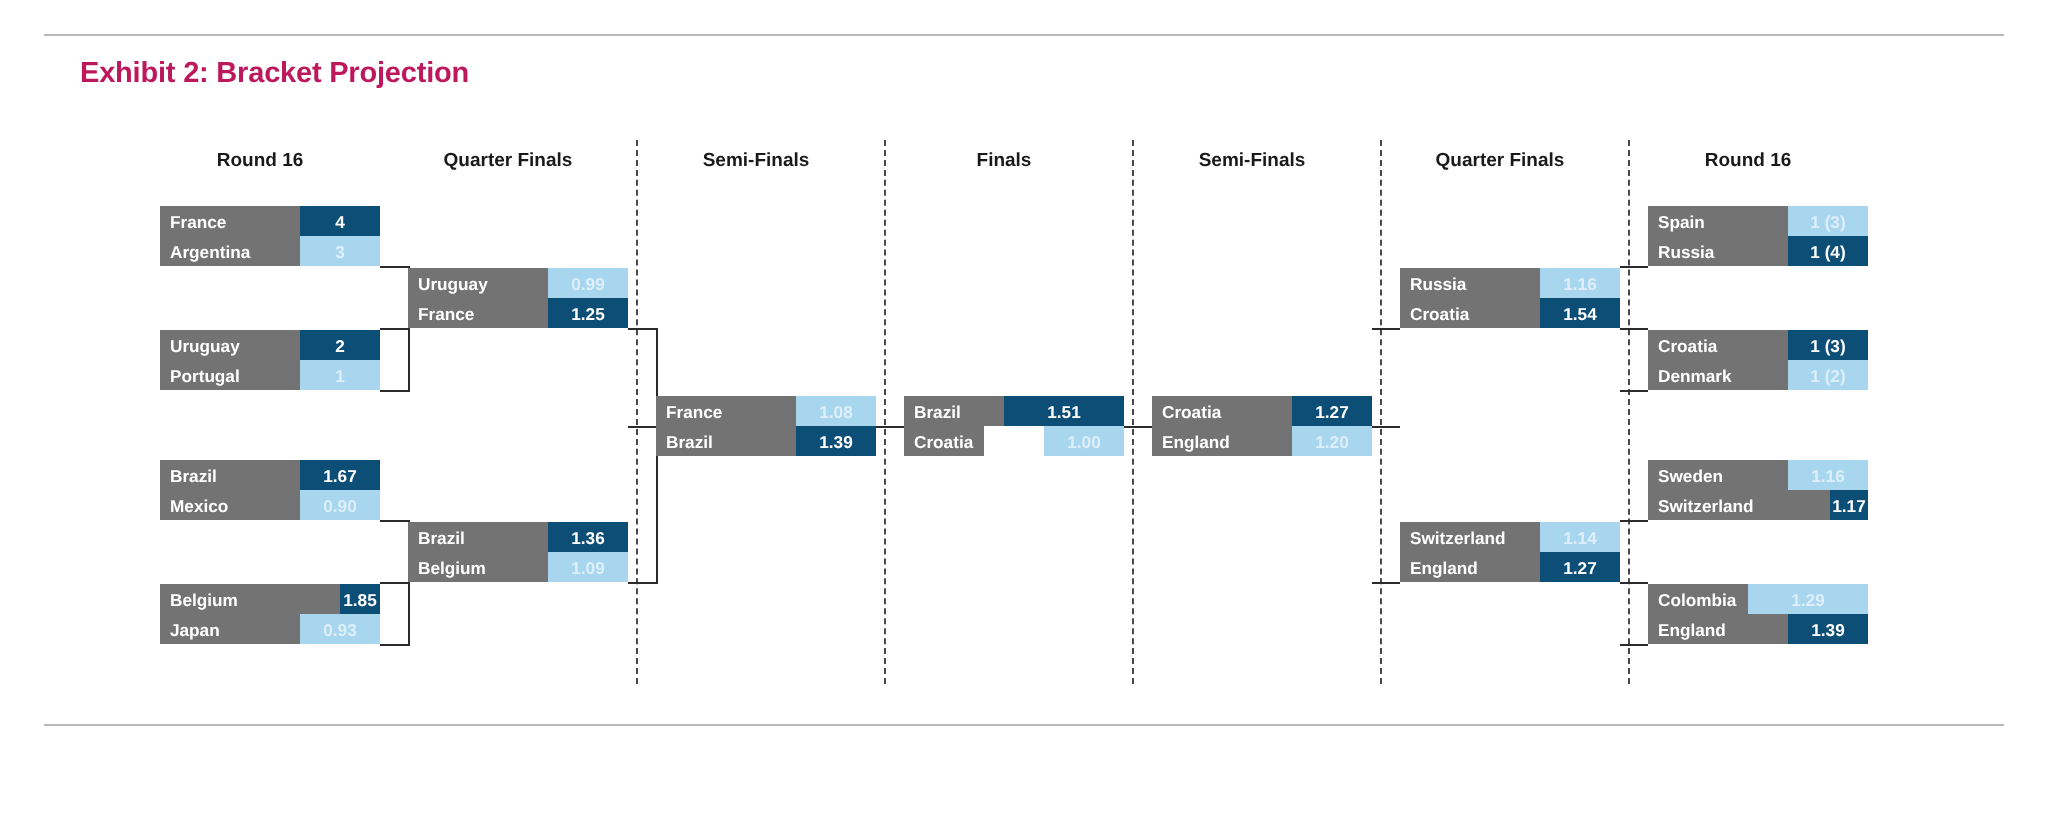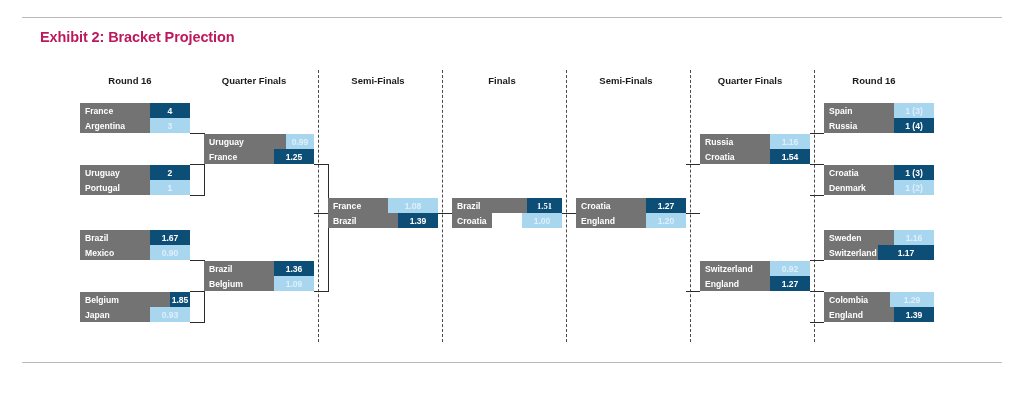--- a/index.html
+++ b/index.html
@@ -207,51 +207,51 @@
           <div class="score win" style="width: 20px;">1.85</div>
         </div>
         <div class="row">
           <div class="team">Japan</div>
           <div class="score lose" style="width: 40px;">0.93</div>
         </div>
       </div>
       <div class="match" style="left: 204px; top: 134px; width: 110px;">
         <div class="row">
           <div class="team">Uruguay</div>
-          <div class="score lose" style="width: 28px;">0.99</div>
+          <div class="score lose" style="width: 40px;">0.99</div>
         </div>
         <div class="row">
           <div class="team">France</div>
           <div class="score win" style="width: 40px;">1.25</div>
         </div>
       </div>
       <div class="match" style="left: 204px; top: 261px; width: 110px;">
         <div class="row">
           <div class="team">Brazil</div>
           <div class="score win" style="width: 40px;">1.36</div>
         </div>
         <div class="row">
           <div class="team">Belgium</div>
           <div class="score lose" style="width: 40px;">1.09</div>
         </div>
       </div>
       <div class="match" style="left: 328px; top: 198px; width: 110px;">
         <div class="row">
           <div class="team">France</div>
-          <div class="score lose" style="width: 50px;">1.08</div>
+          <div class="score lose" style="width: 40px;">1.08</div>
         </div>
         <div class="row">
           <div class="team">Brazil</div>
           <div class="score win" style="width: 40px;">1.39</div>
         </div>
       </div>
       <div class="match" style="left: 452px; top: 198px; width: 110px;">
         <div class="row">
           <div class="team">Brazil</div>
-          <div class="score win" style="width: 35px; font-family: Liberation Serif, serif;">1.51</div>
+          <div class="score win" style="width: 60px;">1.51</div>
         </div>
         <div class="row">
           <div class="team">Croatia</div>
           <div class="score lose" style="width: 40px; margin-left: 30px;">1.00</div>
         </div>
       </div>
       <div class="match" style="left: 576px; top: 198px; width: 110px;">
         <div class="row">
           <div class="team">Croatia</div>
           <div class="score win" style="width: 40px;">1.27</div>
@@ -267,21 +267,21 @@
           <div class="score lose" style="width: 40px;">1.16</div>
         </div>
         <div class="row">
           <div class="team">Croatia</div>
           <div class="score win" style="width: 40px;">1.54</div>
         </div>
       </div>
       <div class="match" style="left: 700px; top: 261px; width: 110px;">
         <div class="row">
           <div class="team">Switzerland</div>
-          <div class="score lose" style="width: 40px;">0.92</div>
+          <div class="score lose" style="width: 40px;">1.14</div>
         </div>
         <div class="row">
           <div class="team">England</div>
           <div class="score win" style="width: 40px;">1.27</div>
         </div>
       </div>
       <div class="match" style="left: 824px; top: 103px; width: 110px;">
         <div class="row">
           <div class="team">Spain</div>
           <div class="score lose" style="width: 40px;">1 (3)</div>
@@ -301,27 +301,27 @@
           <div class="score lose" style="width: 40px;">1 (2)</div>
         </div>
       </div>
       <div class="match" style="left: 824px; top: 230px; width: 110px;">
         <div class="row">
           <div class="team">Sweden</div>
           <div class="score lose" style="width: 40px;">1.16</div>
         </div>
         <div class="row">
           <div class="team">Switzerland</div>
-          <div class="score win" style="width: 56px;">1.17</div>
+          <div class="score win" style="width: 19px;">1.17</div>
         </div>
       </div>
       <div class="match" style="left: 824px; top: 292px; width: 110px;">
         <div class="row">
           <div class="team">Colombia</div>
-          <div class="score lose" style="width: 44px; text-align: right;">1.29</div>
+          <div class="score lose" style="width: 60px; text-align: right;">1.29</div>
         </div>
         <div class="row">
           <div class="team">England</div>
           <div class="score win" style="width: 40px;">1.39</div>
         </div>
       </div>
     </div>
 
   <div class="bot-rule"></div>
 

